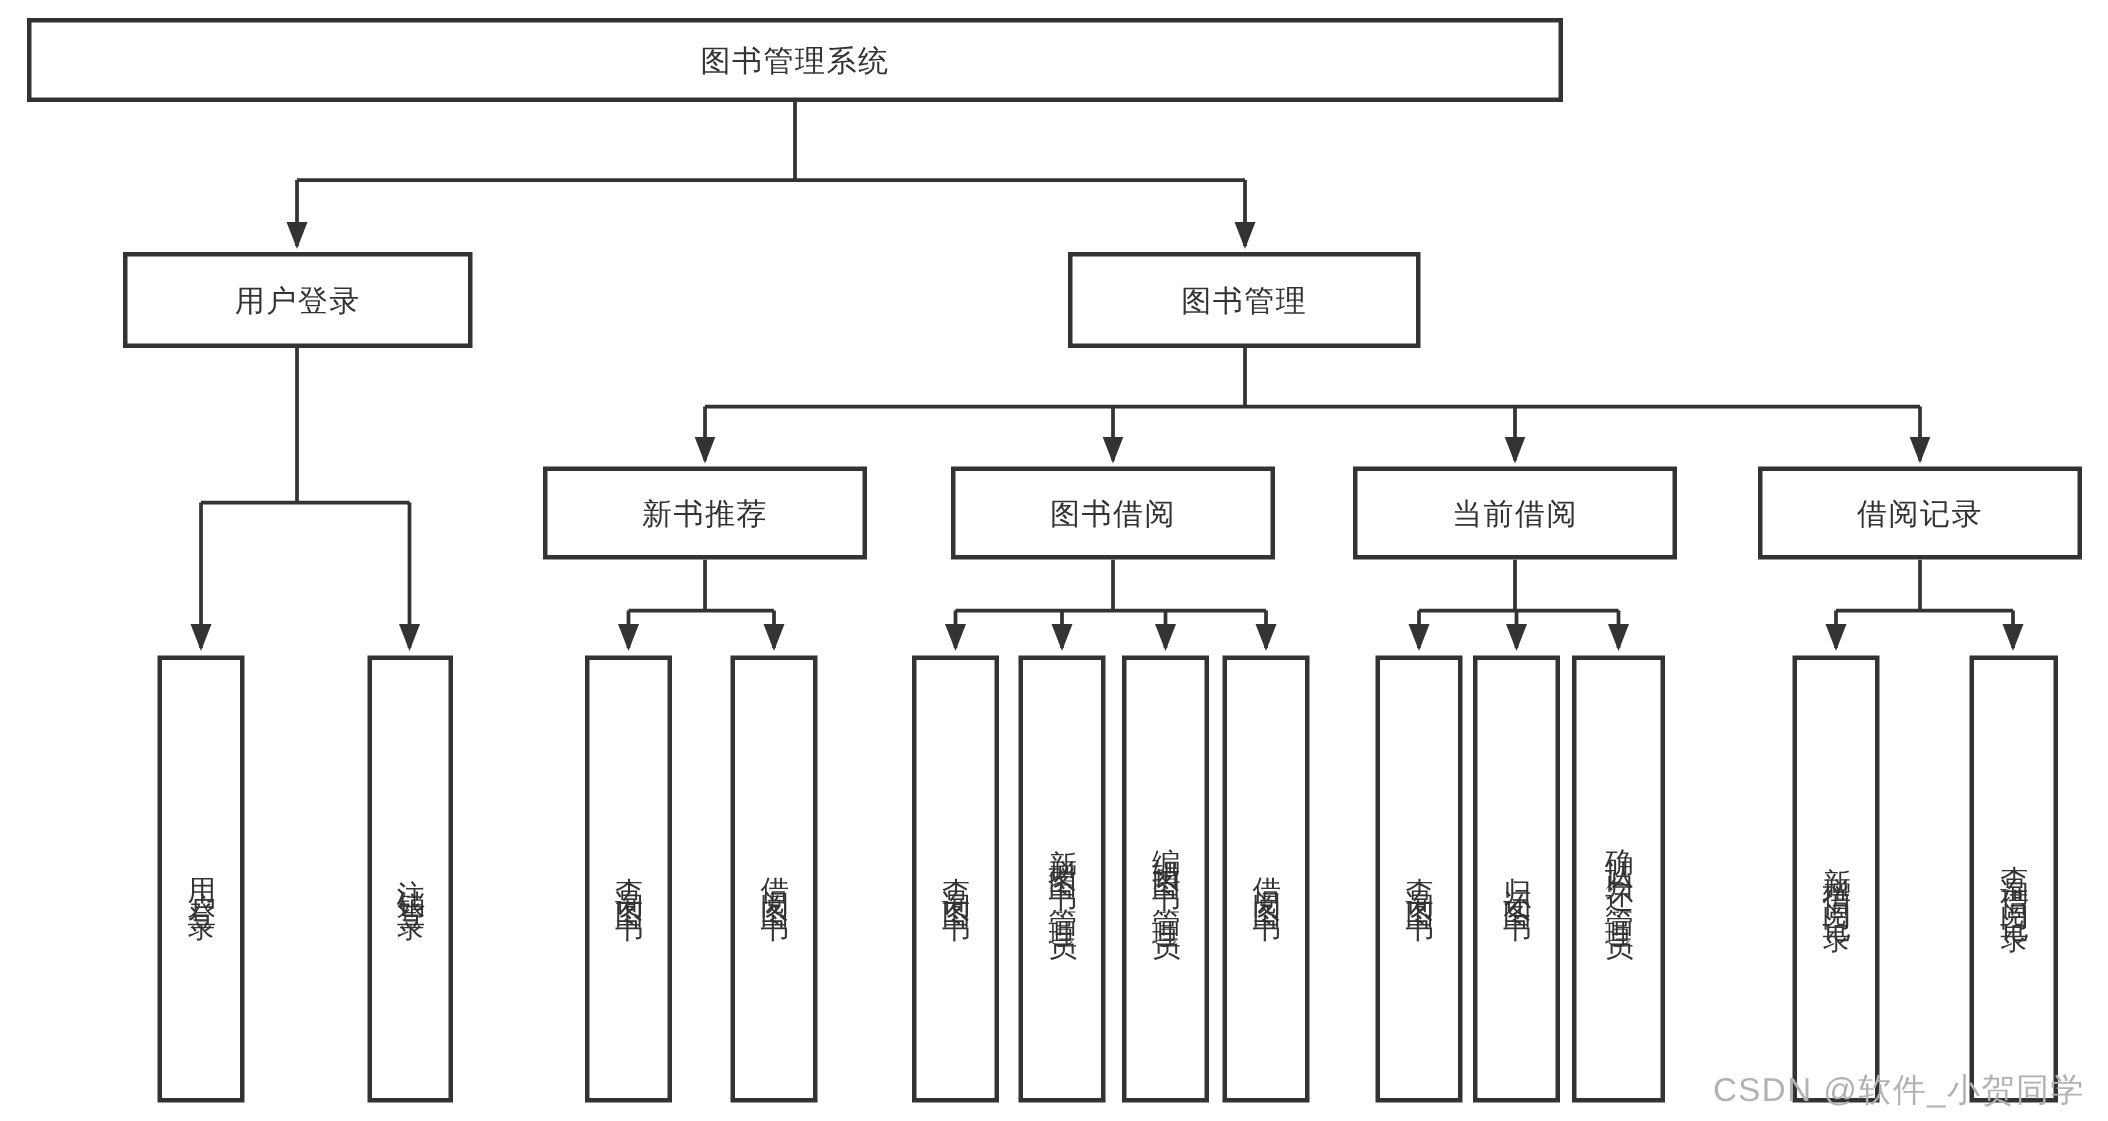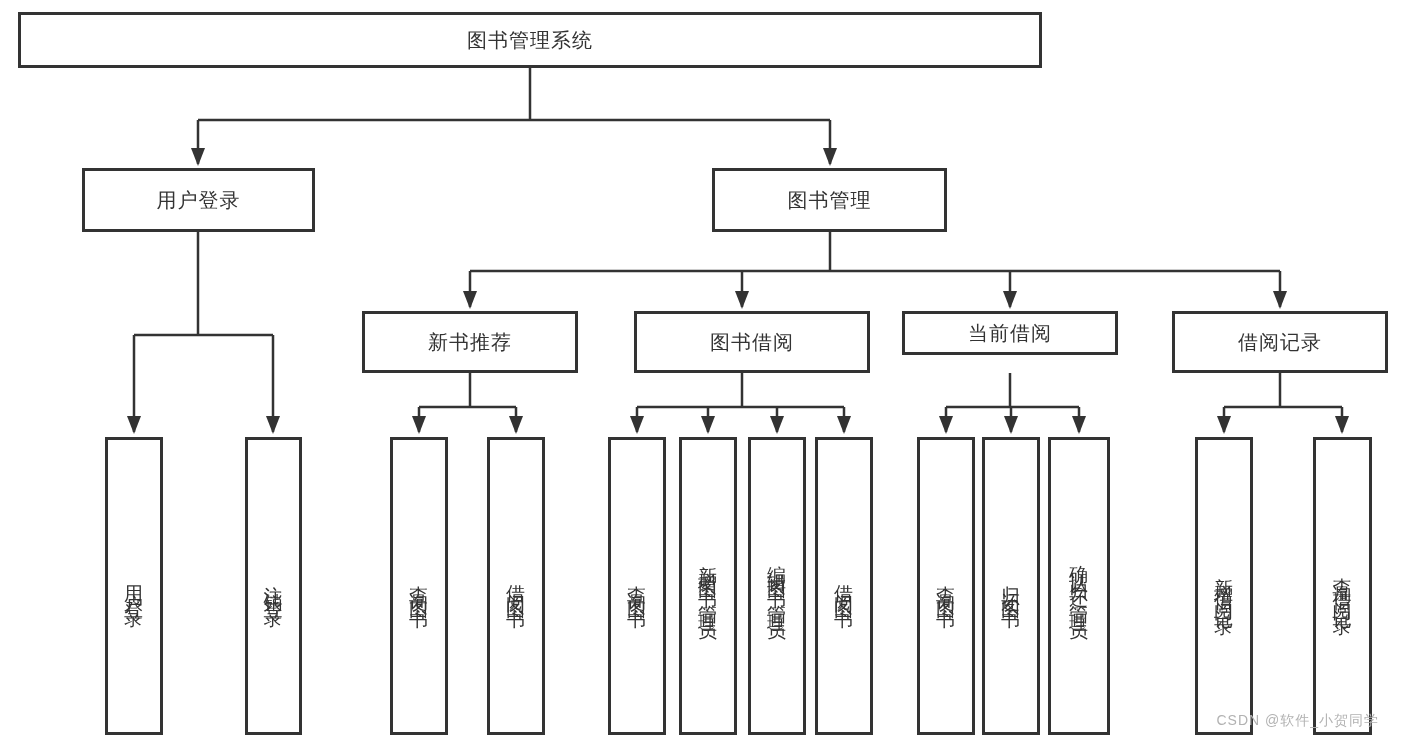--- a/index.html
+++ b/index.html
@@ -46,43 +46,43 @@
     font-size: 19px;
     letter-spacing: 8px;
     line-height: 1;
     color: #333333;
   }
   
   .n-root   { left: 18px;   top: 12px;  width: 1024px; height: 56px; }
   .n-l2a    { left: 82px;   top: 168px; width: 233px;  height: 64px; }
   .n-l2b    { left: 712px;  top: 168px; width: 235px;  height: 64px; }
   .n-l3a    { left: 362px;  top: 311px; width: 216px;  height: 62px; }
-  .n-l3b    { left: 634px;  top: 311px; width: 236px;  height: 62px; }
-  .n-l3c    { left: 902px;  top: 311px; width: 216px;  height: 44px; }
+  .n-l3b    { left: 634px;  top: 311px; width: 216px;  height: 62px; }
+  .n-l3c    { left: 902px;  top: 311px; width: 216px;  height: 62px; }
   .n-l3d    { left: 1172px; top: 311px; width: 216px;  height: 62px; }
   .leaf     { top: 437px; height: 298px; }
   .n-g1l1   { left: 105px;  width: 58px; }
   .n-g1l2   { left: 245px;  width: 57px; }
   .n-g2l1   { left: 390px;  width: 58px; }
   .n-g2l2   { left: 487px;  width: 58px; }
   .n-g3l1   { left: 608px;  width: 58px; }
   .n-g3l2   { left: 679px;  width: 58px; }
   .n-g3l3   { left: 748px;  width: 58px; }
   .n-g3l4   { left: 815px;  width: 58px; }
   .n-g4l1   { left: 917px;  width: 58px; }
   .n-g4l2   { left: 982px;  width: 58px; }
   .n-g4l3   { left: 1048px; width: 62px; }
   .n-g5l1   { left: 1195px; width: 58px; }
   .n-g5l2   { left: 1313px; width: 59px; }
   .watermark {
     position: absolute;
-    right: 26px;
+    right: 15px;
     top: 712px;
     z-index: 5;
-    font-size: 14px;
+    font-size: 22px;
     color: #b2b2b2;
     letter-spacing: 1px;
     white-space: nowrap;
   }
 </style>
 </head>
 <body>
 
 <div class="page">
 

